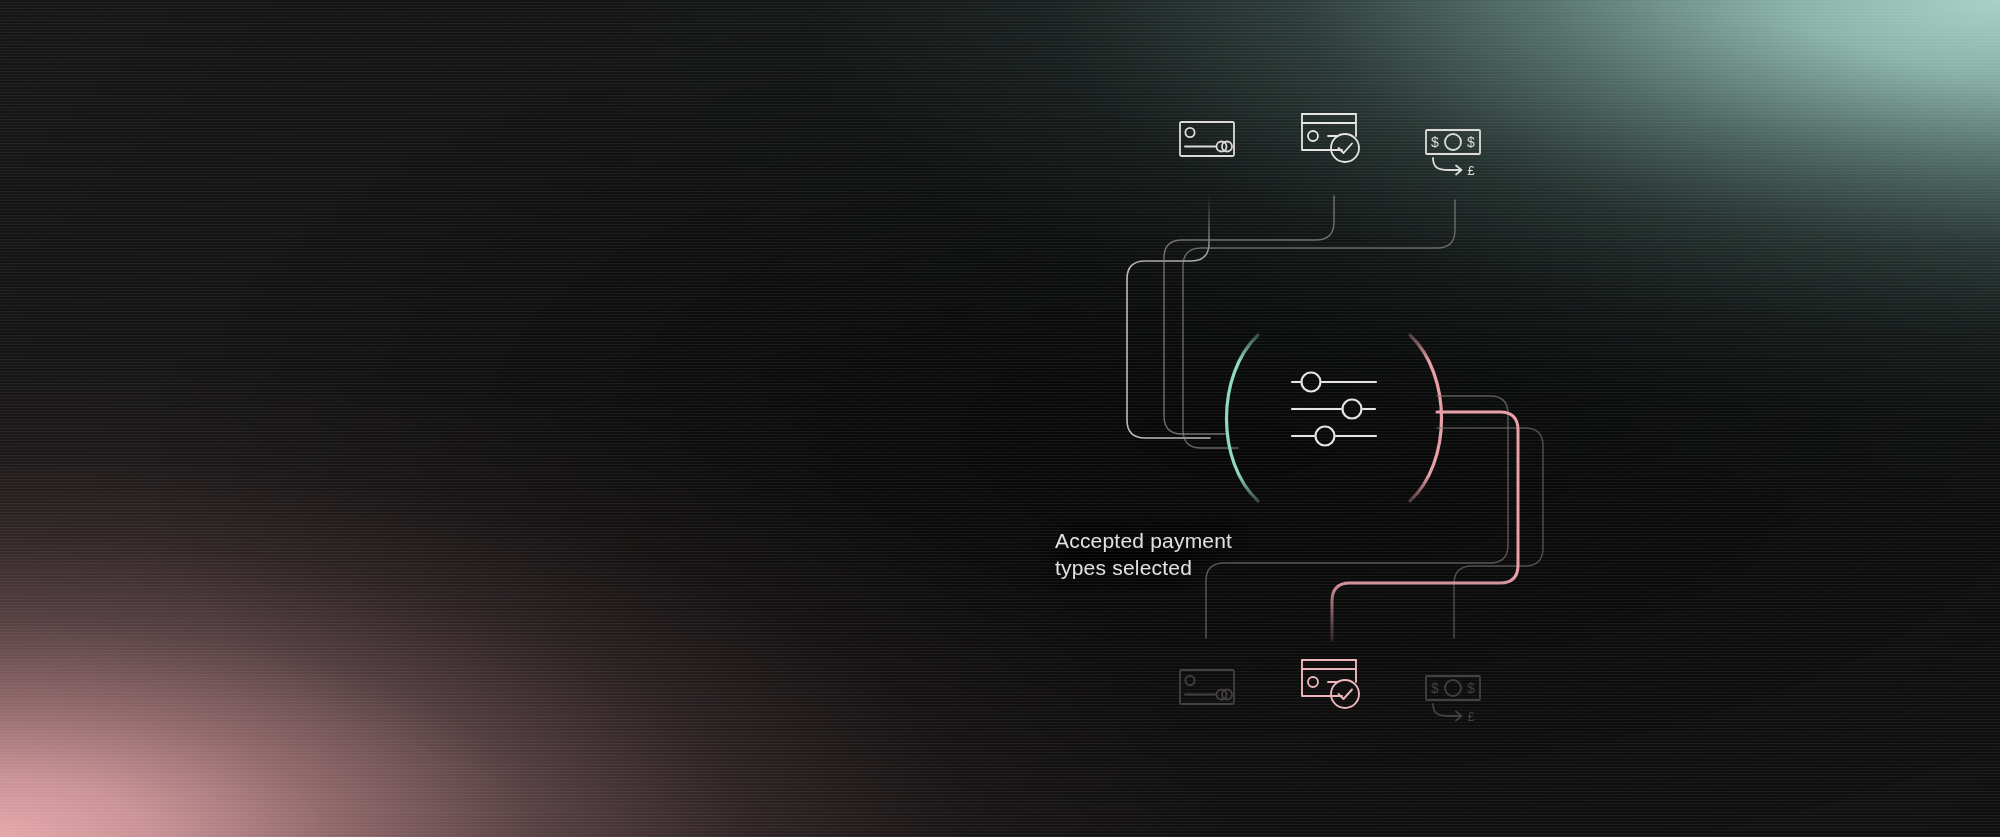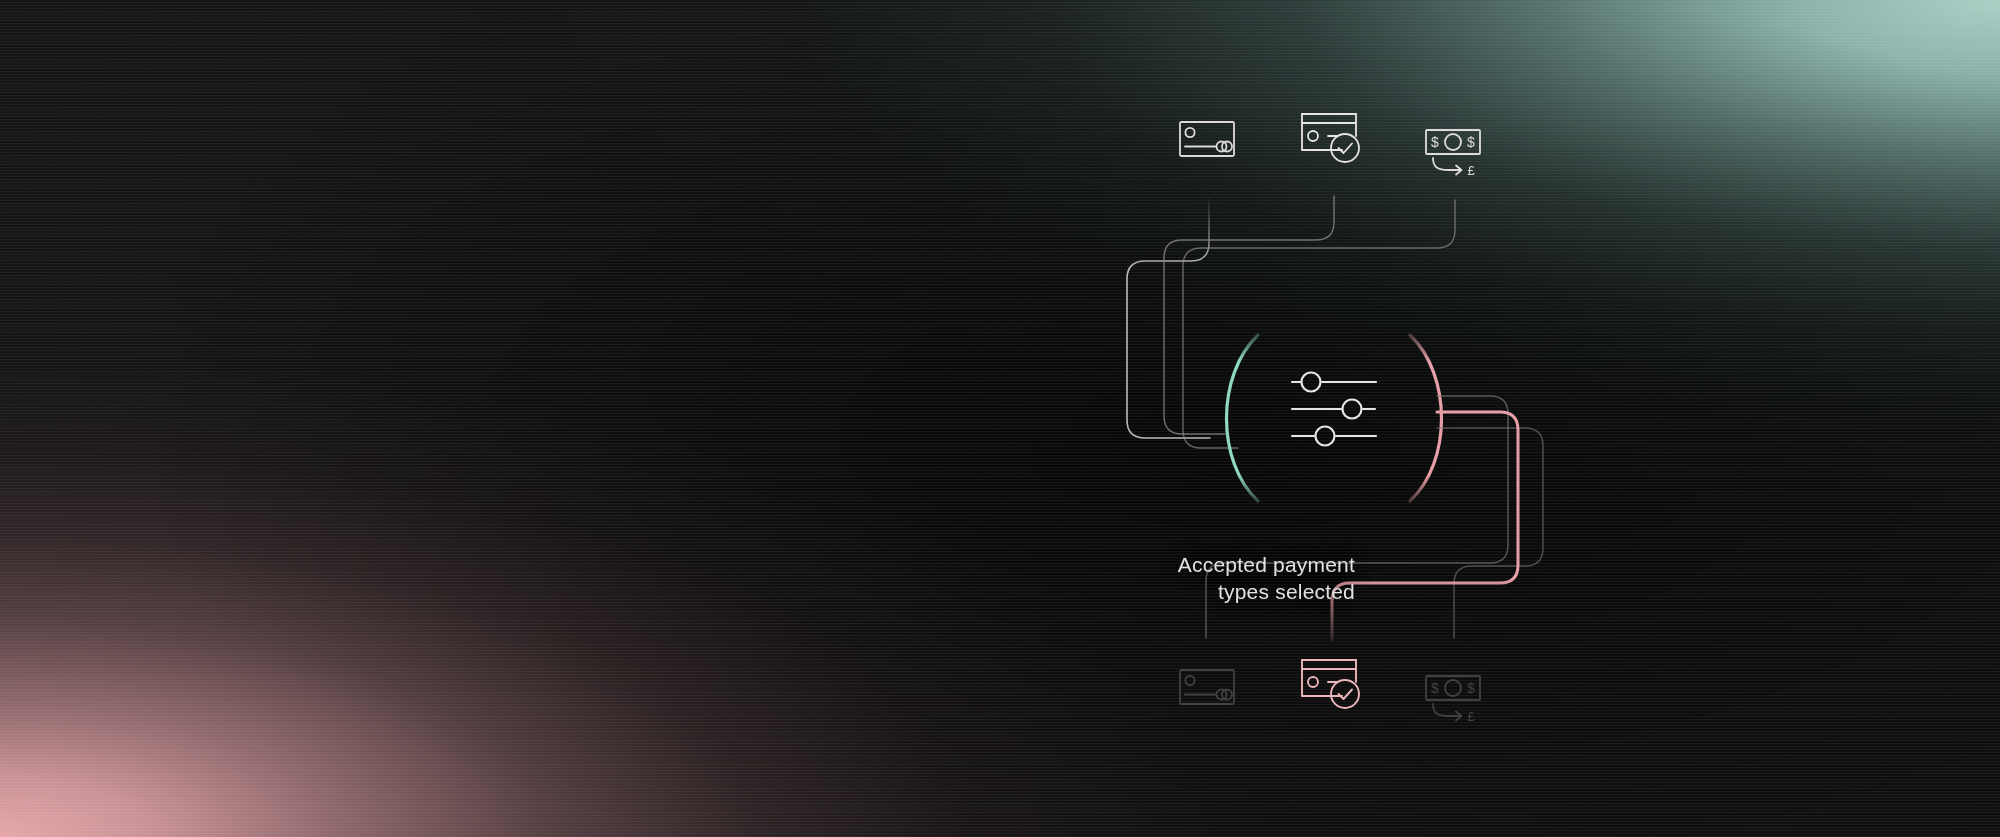--- a/index.html
+++ b/index.html
@@ -54,29 +54,28 @@
 
   
   #diagram { position:absolute; left:0; top:0; width:2000px; height:837px; }
 
   
   #caption {
     position:absolute;
     left:1055px;
     top:527px;
     width:300px;
-    text-align:right;
+    text-align:left;
     color:#e4e2e1;
     font-size:21px;
     line-height:1.30;
     letter-spacing:.2px;
     font-weight:400;
     white-space:pre-line;
     text-shadow:0 0 18px rgba(0,0,0,.55);
-    margin-top:24px;
   }
 </style>
 </head>
 <body>
 
 <div id="stage">
 
   <div class="wash wash-base"></div>
   <div class="wash wash-vignette"></div>
   <div class="wash wash-grain"></div>

